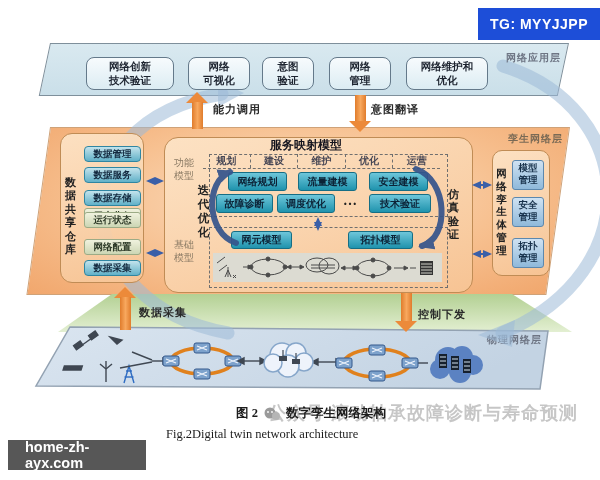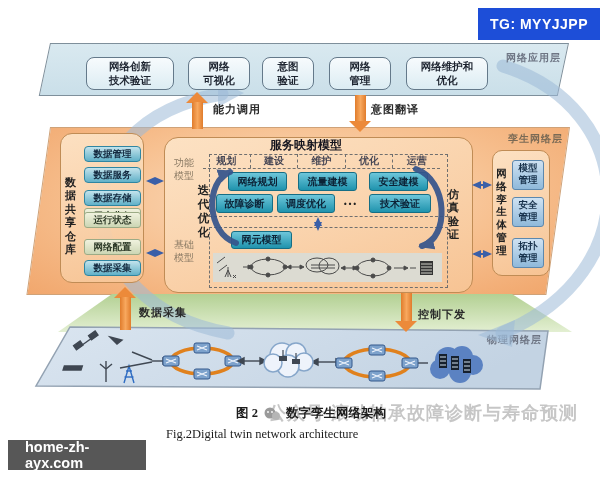--- a/index.html
+++ b/index.html
@@ -261,20 +261,21 @@
   <div class="abs cc tealbox" style="left:228px;top:172px;width:57px;height:17px">网络规划</div>
   <div class="abs cc tealbox" style="left:298px;top:172px;width:57px;height:17px">流量建模</div>
   <div class="abs cc tealbox" style="left:369px;top:172px;width:57px;height:17px">安全建模</div>
   <div class="abs cc tealbox" style="left:216px;top:194px;width:55px;height:17px">故障诊断</div>
   <div class="abs cc tealbox" style="left:277px;top:194px;width:56px;height:17px">调度优化</div>
   <div class="abs cc" style="left:338px;top:192px;width:24px;height:17px;font-size:14px;font-weight:700;color:#222">…</div>
   <div class="abs cc tealbox" style="left:369px;top:194px;width:60px;height:17px">技术验证</div>
 
   <div class="abs dashedbox" style="left:209px;top:227px;width:237px;height:59px"></div>
   <div class="abs cc tealbox" style="left:231px;top:231px;width:59px;height:16px">网元模型</div>
+  <div class="abs cc tealbox" style="left:348px;top:231px;width:63px;height:16px">拓扑模型</div>
 
   <div class="abs" style="left:213px;top:253px;width:229px;height:29px;background:#dcdbd2"></div>
   <svg class="abs" style="left:213px;top:253px" width="229" height="29" viewBox="0 0 229 29">
     <g stroke="#4a4a4a" stroke-width="1" fill="none">
       <line x1="4" y1="10" x2="12" y2="4"></line>
         <line x1="6" y1="18" x2="14" y2="12"></line>
       <path d="M12 24 l3 -7 l3 7"></path>
         <line x1="15" y1="24" x2="15" y2="14"></line>
       <path d="M20 22 l3 3 m0 -3 l-3 3"></path>
       <line x1="30" y1="14" x2="36" y2="14"></line>

